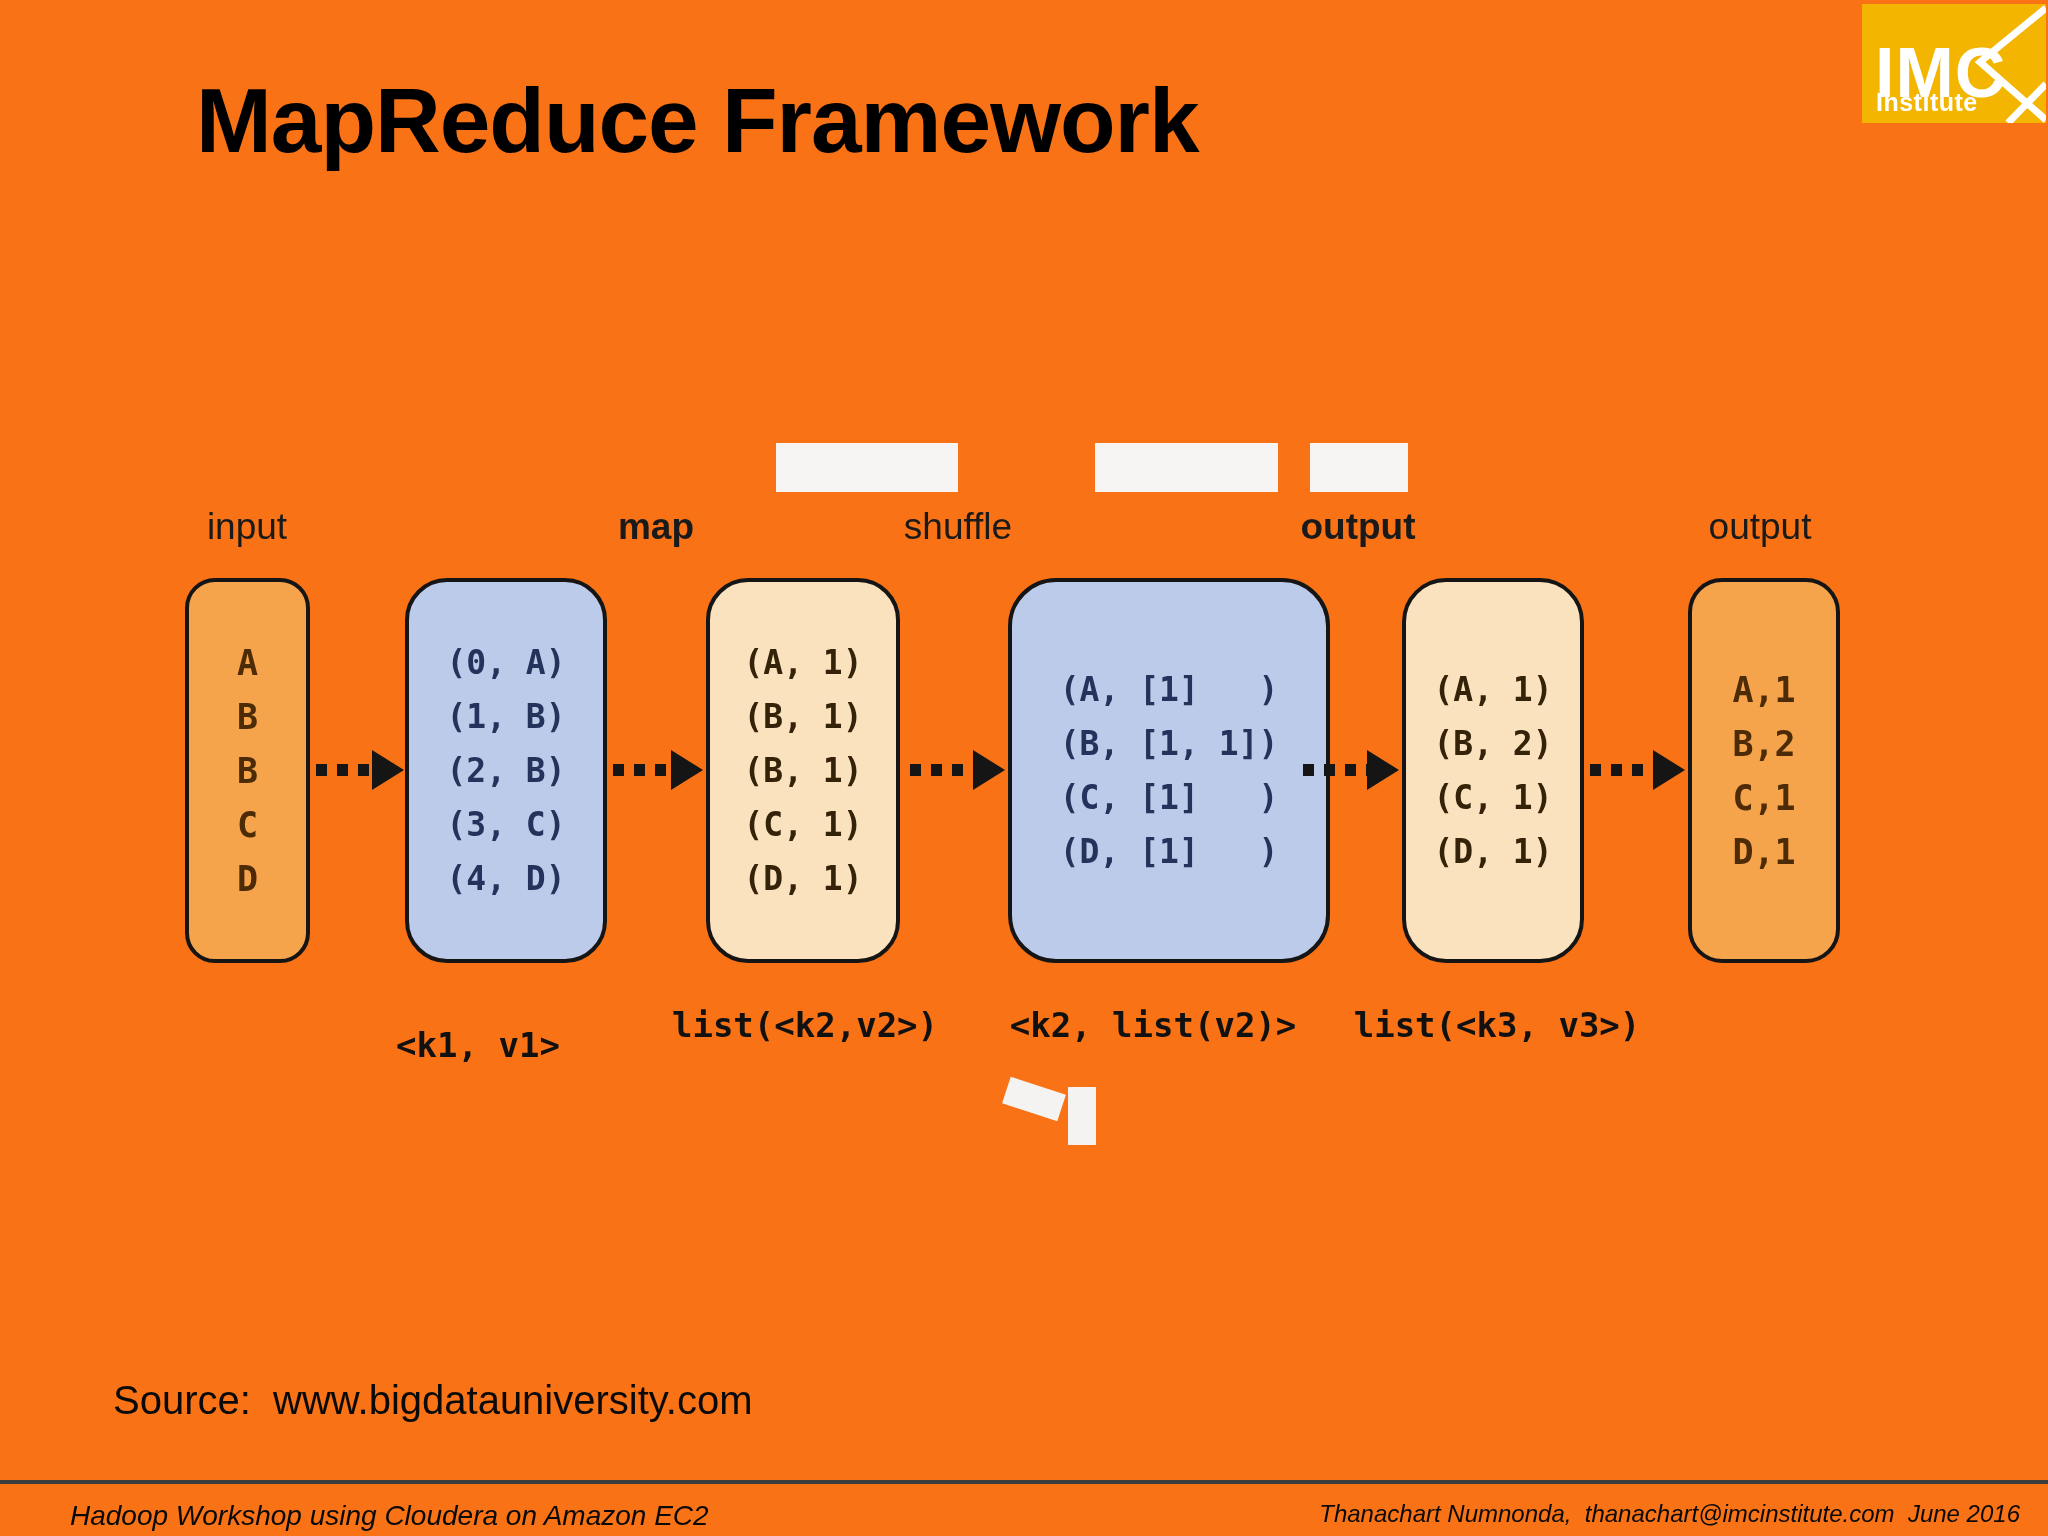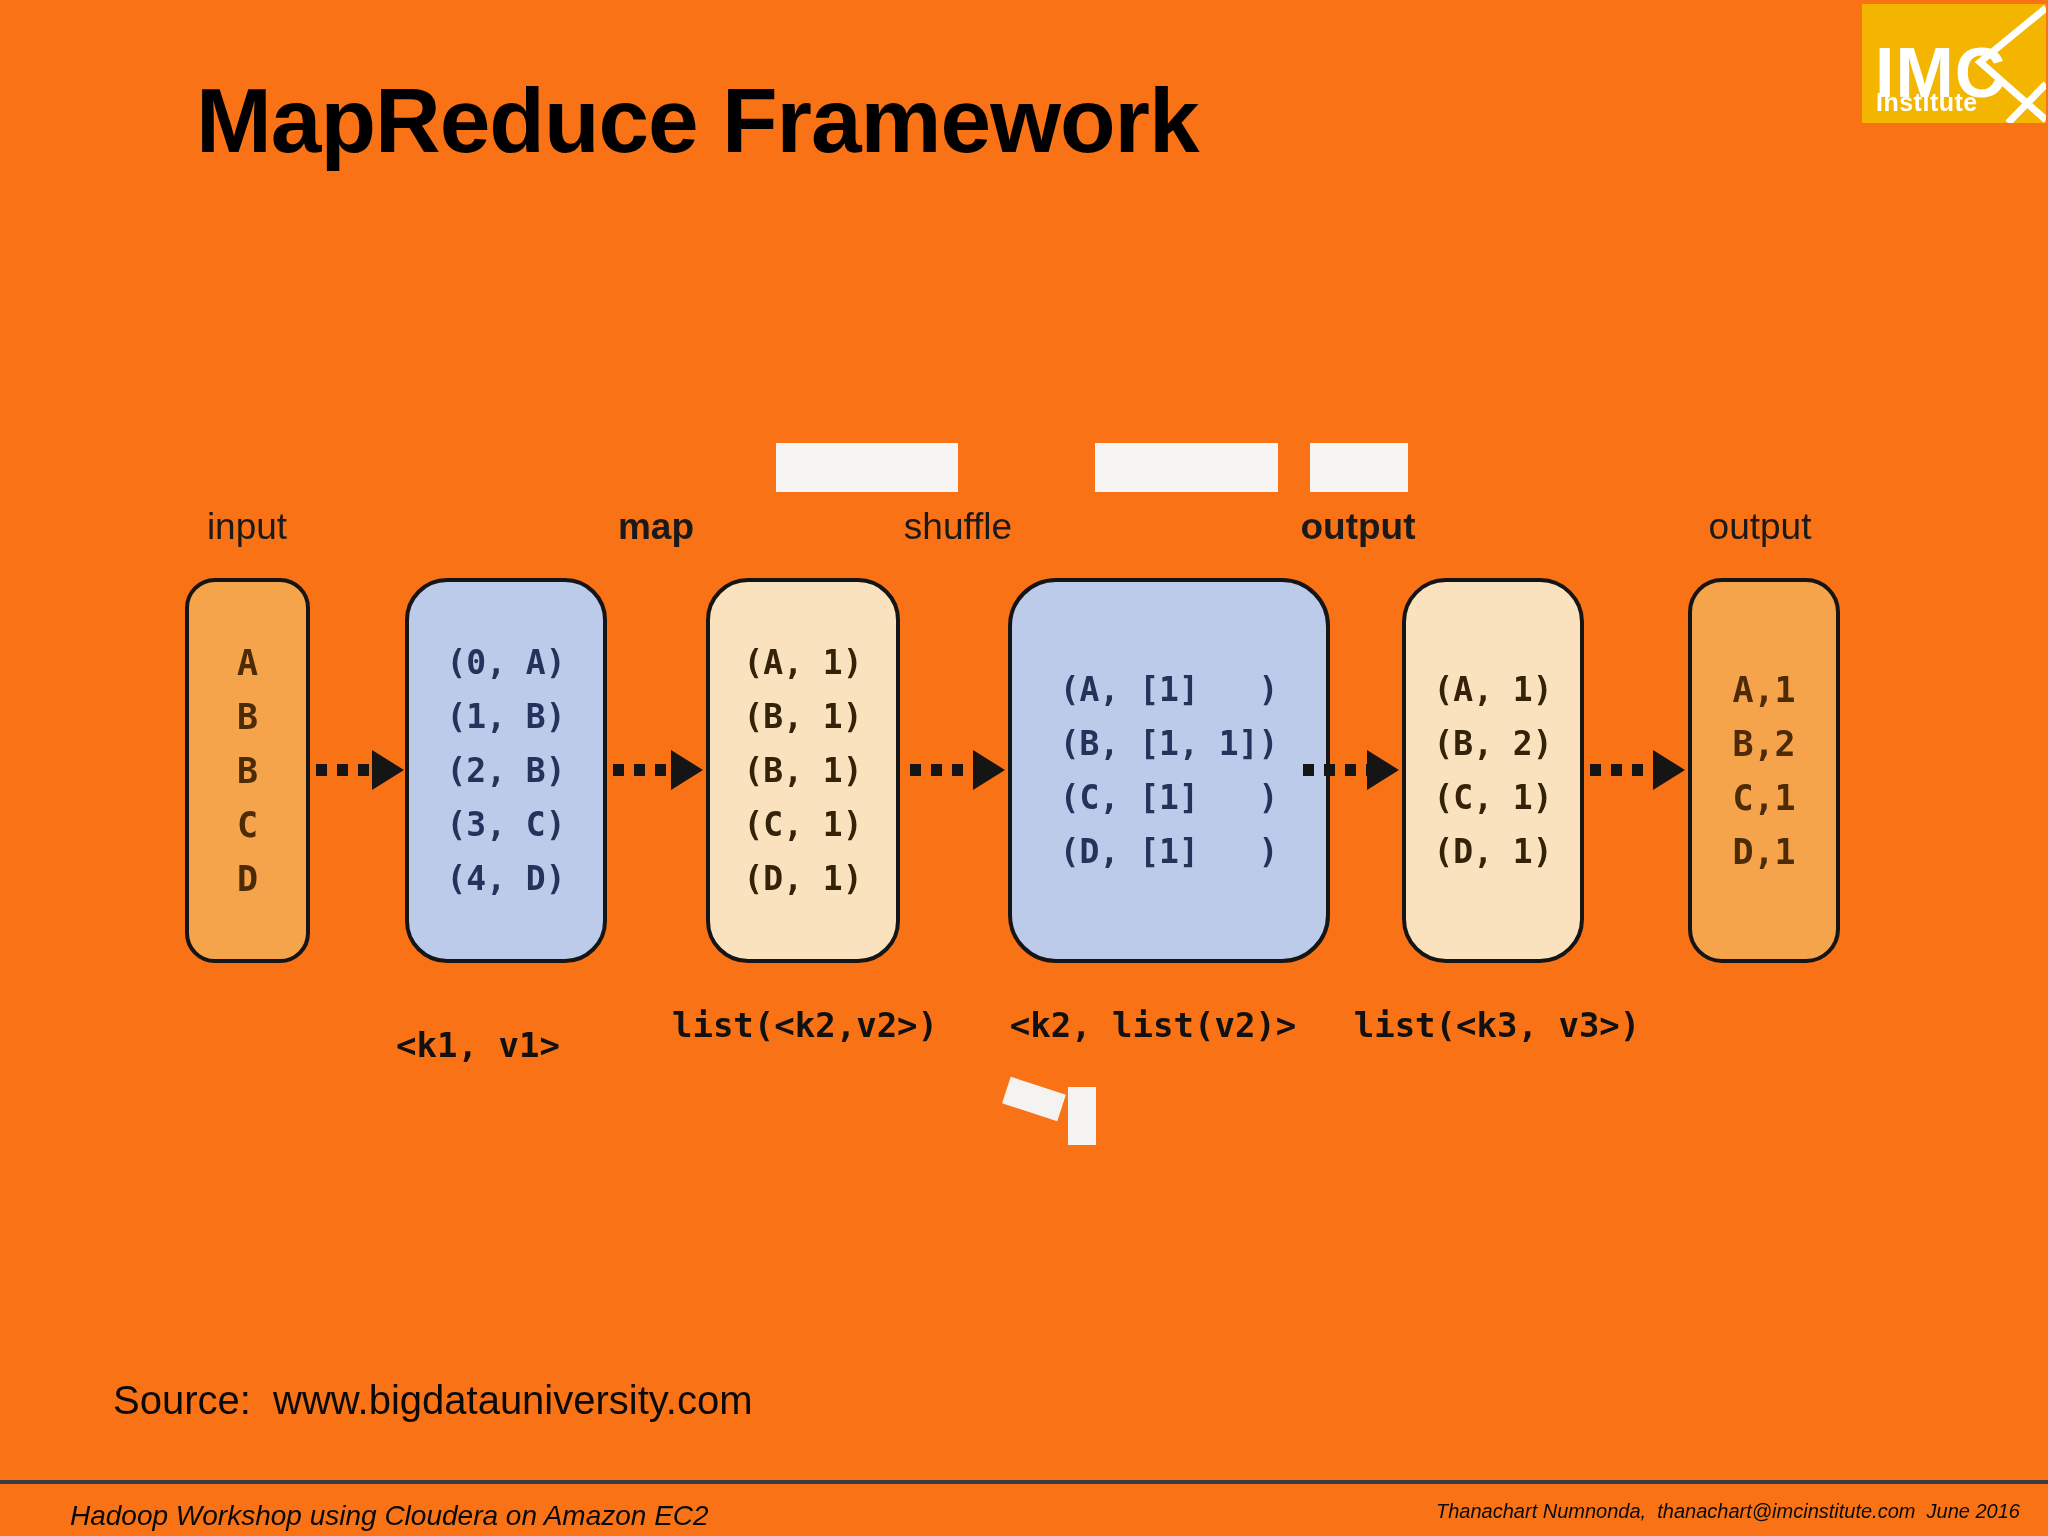--- a/index.html
+++ b/index.html
@@ -75,21 +75,21 @@
   }
   .footer-rule{
     position:absolute;left:0;top:1480px;width:2048px;height:4px;background:#3d3d3d;
   }
   .footer-left{
     position:absolute;left:70px;top:1500px;
     font-size:28px;font-style:italic;color:#0a0a0a;white-space:pre;
   }
   .footer-right{
     position:absolute;right:28px;top:1500px;
-    font-size:20px;font-style:italic;color:#0a0a0a;white-space:pre;
+    font-size:24px;font-style:italic;color:#0a0a0a;white-space:pre;
   }
 </style>
 </head>
 <body>
 
 <div class="slide">
 
   <div class="title">MapReduce Framework</div>
 
   <div class="logo">

